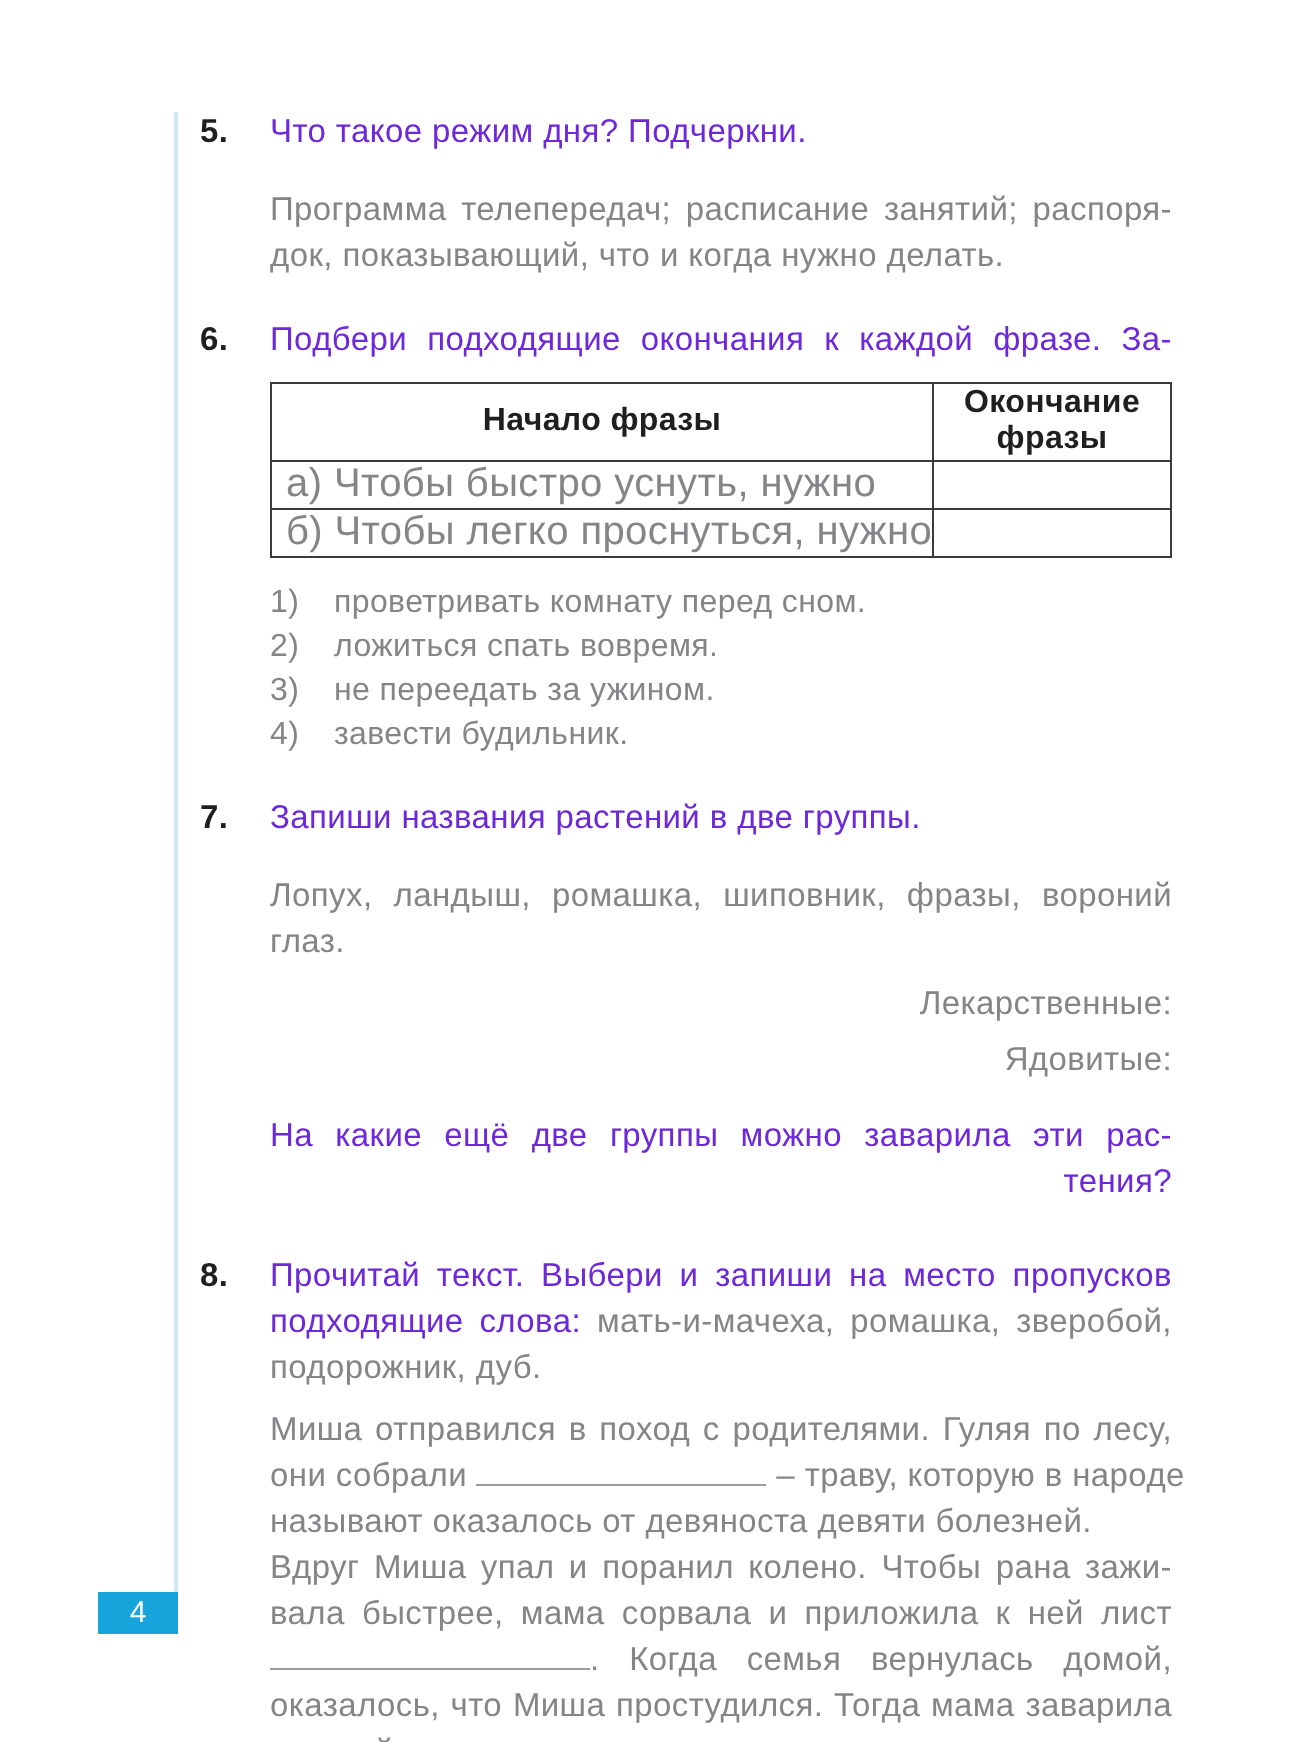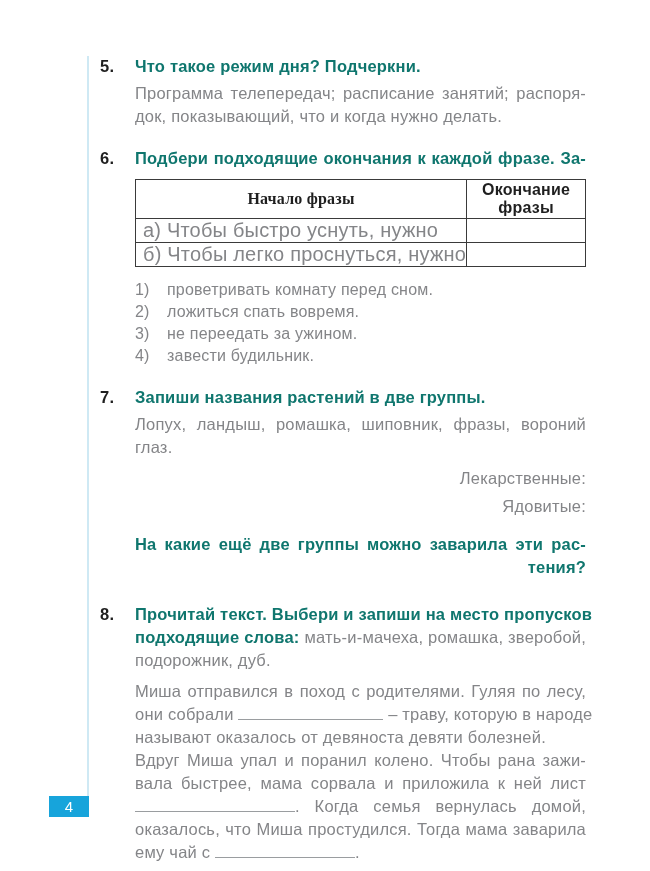--- a/index.html
+++ b/index.html
@@ -29,23 +29,23 @@
     width:35px;flex:0 0 35px;
     font-weight:bold;font-size:16.5px;line-height:23px;color:#1f1f1f;
     letter-spacing:.2px;
   }
   .tbody{flex:1;min-width:0;}
   .line{
     font-size:16.5px;line-height:23px;letter-spacing:.2px;
     white-space:nowrap;
   }
   .j{text-align:justify;text-align-last:justify;}
-  .bold{font-weight:bold;color:#0f766e;}
+  .bold{font-weight:normal;color:#6d28d9;}
   .gray{color:#848588;}
-  .mt4{margin-top:4px;}
+  .mt4{margin-top:16px;}
   .mt8{margin-top:8px;}
   .mt10{margin-top:10px;}
   .blank{
     display:inline-block;
     border-bottom:1.5px solid #9a9da0;
     height:13px;
   }
   .w145{width:145px;}
   .w160{width:160px;}
   .w140{width:140px;}
@@ -62,21 +62,21 @@
     border:1.3px solid #3a3a3a;
     font-size:16px;font-weight:bold;color:#1f1f1f;
     height:27px;text-align:center;letter-spacing:.2px;
   }
   table.t6 td{
     border:1.3px solid #3a3a3a;
     font-size:20px;color:#848588;
     height:22px;padding:0 0 0 7px;text-align:left;letter-spacing:.2px;
     white-space:nowrap;
   }
-  .col1{width:64.5%;font-family:Liberation Serif, serif;}
+  .col1{width:64.5%;}
   .col2{width:35.5%;}
   .opt{display:flex;font-size:16px;line-height:22px;letter-spacing:.2px;}
   .opt .on{width:32px;flex:0 0 32px;}
 </style>
 </head>
 <body>
 
 <div class="vrule" style="background: rgb(207, 233, 244);"></div>
 
 <div class="pagebox" style="background: rgb(23, 164, 219);">

